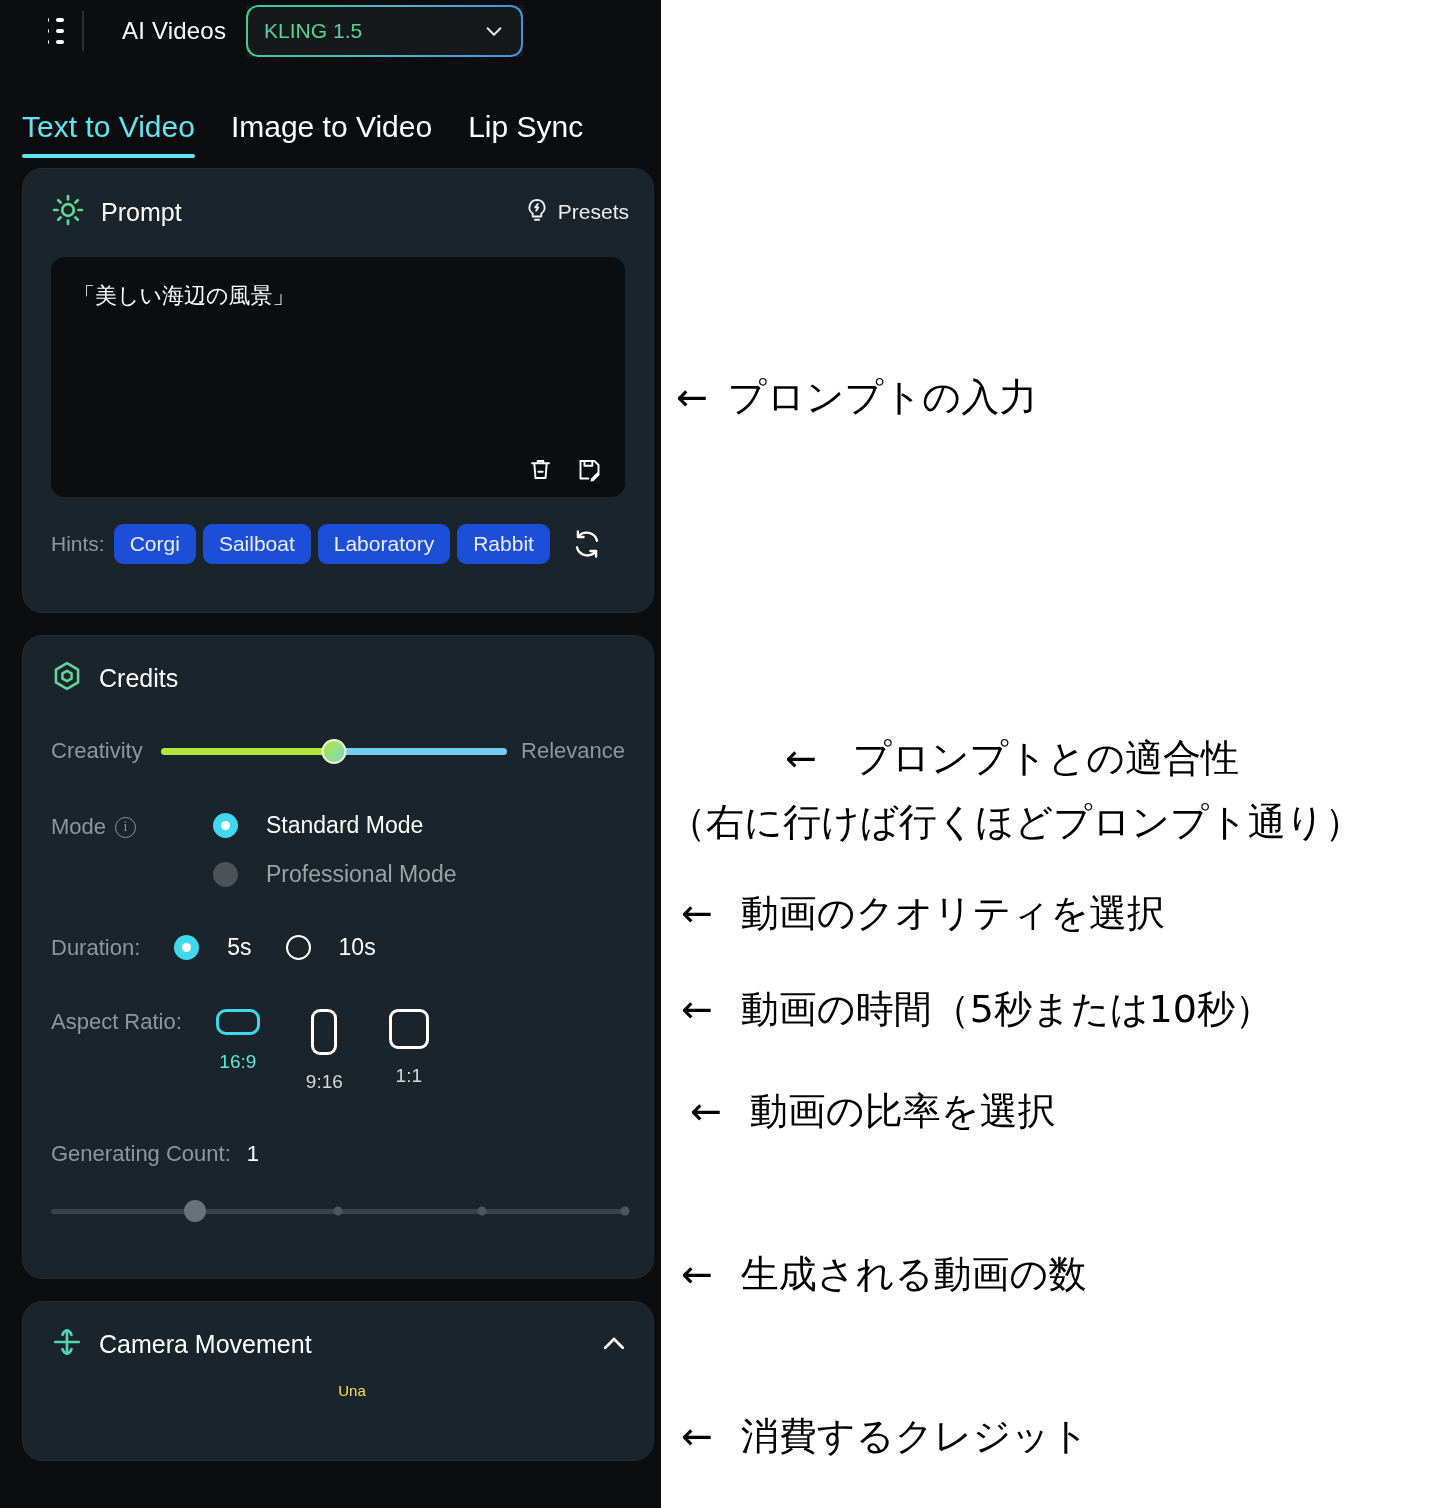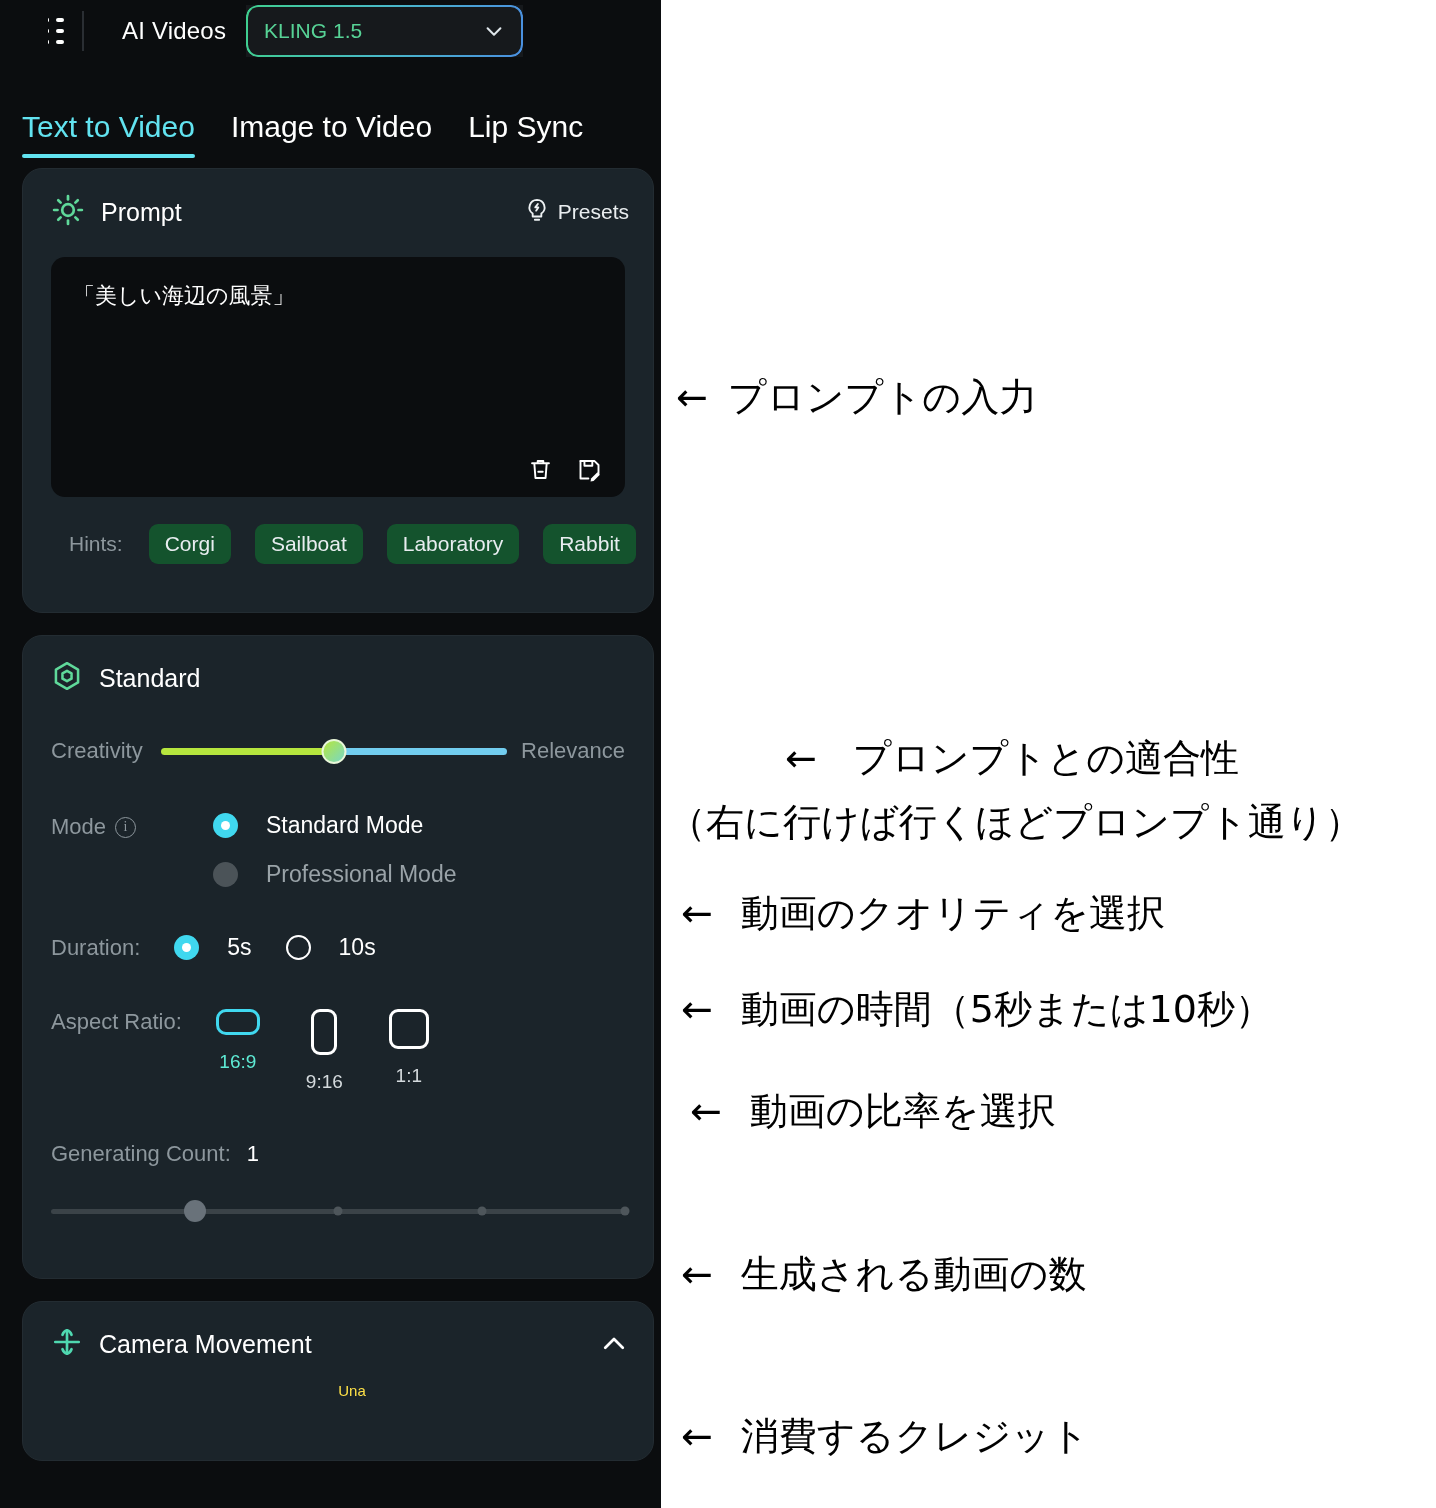--- a/index.html
+++ b/index.html
@@ -69,24 +69,24 @@
   
   .prompt-card { margin-top: 10px; height: 445px; }
   .prompt-box {
     position: relative; margin: 26px 28px 0 28px; height: 240px;
     background: #0b0d0f; border-radius: 14px; padding: 22px 22px;
   }
   .prompt-text { color: #ffffff; font-size: 22px; line-height: 1.5; }
   .prompt-tools { position: absolute; right: 22px; bottom: 14px; display: flex; gap: 22px; align-items: center; }
   .icon-btn { cursor: pointer; line-height: 0; }
 
-  .hints-row { display: flex; align-items: center; gap: 24px; padding: 27px 0 0 46px; }
+  .hints-row { display: flex; align-items: center; gap: 7px; padding: 27px 0 0 28px; }
   .hints-label { color: #8d979d; font-size: 21px; margin-right: 2px; }
   .chip {
-    background: #14532d; color: #e8edf0; font-size: 21px;
+    background: #1d4ed8; color: #e8edf0; font-size: 21px;
     padding: 8px 16px; border-radius: 9px; cursor: pointer; white-space: nowrap;
   }
   .refresh-btn { margin-left: 14px; cursor: pointer; line-height: 0; }
 
   
   .settings-card { margin-top: 22px; height: 644px; }
 
   .row { display: flex; align-items: center; padding-left: 28px; }
   .row-label { color: #8d979d; font-size: 22px; }
 
@@ -275,21 +275,21 @@
     </div>
 
     <div class="card settings-card">
       <div class="card-head">
         <span>
           <svg width="32" height="32" viewBox="0 0 24 24" fill="none" stroke="#5fd99a" stroke-width="1.9" stroke-linejoin="round">
             <polygon points="12,2.4 20.3,7.2 20.3,16.8 12,21.6 3.7,16.8 3.7,7.2"></polygon>
             <polygon points="12,8.1 15.4,10 15.4,14 12,15.9 8.6,14 8.6,10"></polygon>
           </svg>
         </span>
-        <span class="card-title">Standard</span>
+        <span class="card-title">Credits</span>
       </div>
 
       <div class="row creativity-row">
         <span class="row-label">Creativity</span>
         <span class="slider-wrap">
           <span class="slider-track">
             <span class="slider-left" id="cre-left" style="width: 50%;"></span>
             <span class="slider-right"></span>
           </span>
           <span class="slider-thumb" id="cre-thumb" style="left: 50%;"></span>

